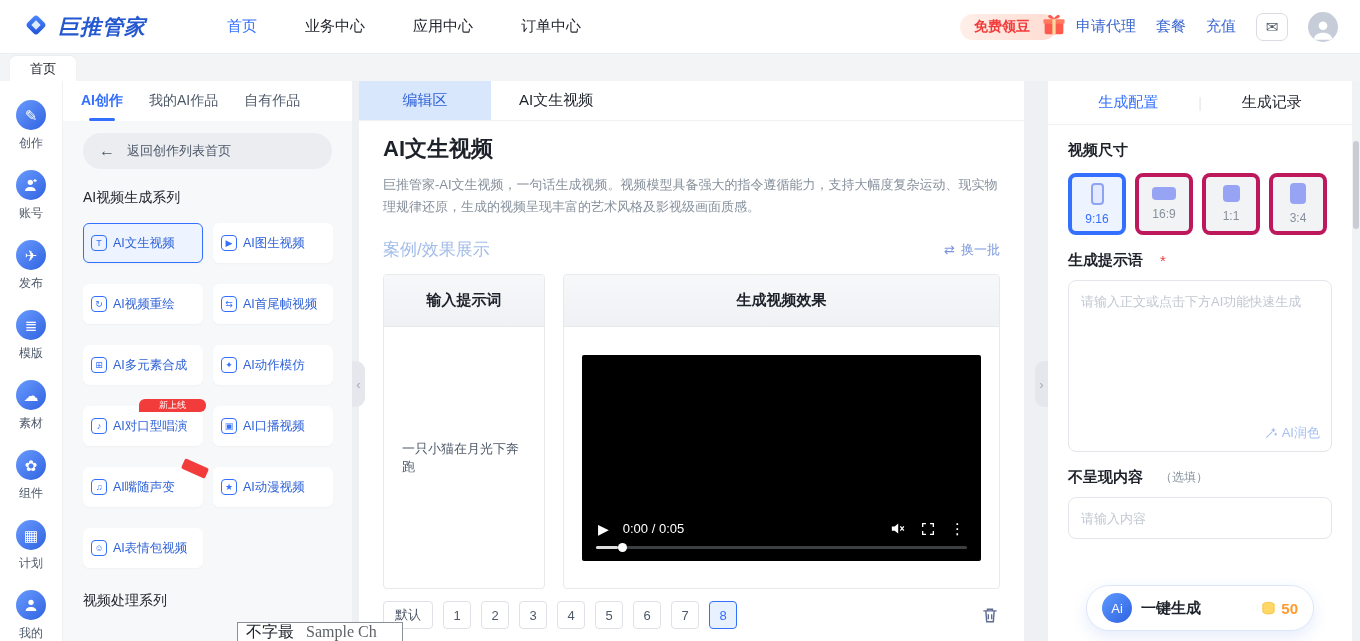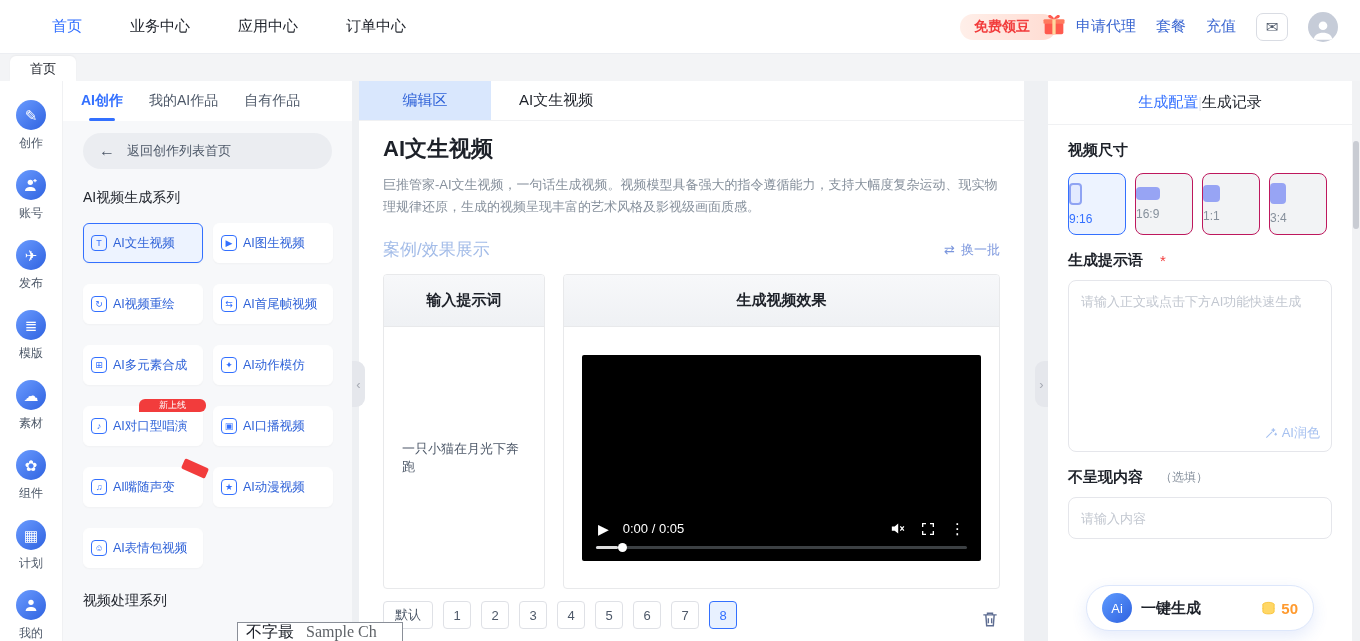--- a/index.html
+++ b/index.html
@@ -77,36 +77,36 @@
   .video{width:100%;height:206px;background:#000;display:flex;flex-direction:column;justify-content:flex-end;border-radius:2px}
   .vcontrols{display:flex;align-items:center;gap:14px;padding:0 16px;height:34px;color:#fff}
   .vplay{font-size:14px;cursor:pointer}
   .vtime{font-size:13px}
   .vspacer{flex:1}
   .vicon{cursor:pointer;display:flex;align-items:center}
   .vmore{font-size:15px;cursor:pointer}
   .vprog{height:3px;background:#3c4043;margin:0 14px 12px;border-radius:2px;position:relative;cursor:pointer}
   .vprog::before{content:"";position:absolute;left:0;top:0;height:3px;width:6%;background:#ddd;border-radius:2px}
   .vprog::after{content:"";position:absolute;left:6%;top:-3px;width:9px;height:9px;background:#fff;border-radius:50%}
-  .pager{flex:none;display:flex;align-items:flex-end;gap:10px;margin:12px 0 12px}
+  .pager{flex:none;display:flex;align-items:center;gap:10px;margin:12px 0 12px}
   .pg-btn{height:28px;min-width:28px;padding:0 9px;background:#fff;border:1px solid #dfe1e6;border-radius:4px;font-size:13px;color:#4e5969;display:flex;align-items:center;justify-content:center;cursor:pointer}
   .pg-btn.active{background:#e8f1ff;border-color:#3370ff;color:#3370ff}
   .pg-default{padding:0 11px}
   .pg-trash{margin-left:auto;cursor:pointer;display:flex;align-items:center}
 
   
   .config{width:304px;background:#fff;flex:none;margin-right:8px;position:relative;display:flex;flex-direction:column;overflow:hidden}
-  .config-tabs{height:44px;border-bottom:1px solid #f0f1f3;display:flex;align-items:center;justify-content:center;font-size:15px;flex:none}
+  .config-tabs{height:44px;border-bottom:1px solid #f0f1f3;display:flex;align-items:center;justify-content:center;gap:40px;font-size:15px;flex:none}
   .ctab{cursor:pointer;color:#1d2129}
   .ctab.active{color:#3370ff}
   .ctab-sep{color:#e5e6eb;font-size:14px}
   .config-body{padding:16px 20px 0;flex:1;overflow:hidden}
   .sec-title{font-size:15px;font-weight:bold;color:#1d2129}
   .ratios{display:flex;flex-wrap:wrap;gap:9px;margin:13px 0 2px}
-  .ratio{width:58px;height:62px;background:#f2f3f5;border:1px solid #be185d;border-radius:8px;display:flex;flex-direction:column;justify-content:center;gap:7px;cursor:pointer}
+  .ratio{width:58px;height:62px;background:#f2f3f5;border:4px solid #be185d;border-radius:8px;display:flex;flex-direction:column;align-items:center;justify-content:center;gap:7px;cursor:pointer}
   .ratio.active{background:#edf3ff;border-color:#3370ff}
   .rshape{background:#97a4f4;border-radius:4px}
   .ratio.active .rshape{background:#e3eaff;border:2px solid #8fa3f3}
   .r916{width:13px;height:22px}.r169{width:24px;height:13px}.r11{width:17px;height:17px}.r34{width:16px;height:21px}.r43{width:21px;height:16px}
   .ratio-label{font-size:12px;color:#86909c}
   .ratio.active .ratio-label{color:#3370ff}
   .label-row{display:flex;align-items:center;gap:17px;margin:16px 0 10px}
   .req{color:#f23c3c;font-size:15px}
   .hint{font-size:12px;color:#86909c;font-weight:normal}
   .ta-wrap{position:relative}
@@ -124,20 +124,35 @@
   .scroll-thumb{position:absolute;top:60px;left:1px;width:6px;height:88px;background:#c9ccd3;border-radius:3px;cursor:pointer}
 
   
   .popup{position:absolute;left:237px;bottom:0;width:166px;height:19px;background:#fff;border:1px solid #8a8f98;border-bottom:none;display:flex;align-items:center;gap:12px;padding:0 8px;font-size:16px;z-index:9}
   .popup-sample{font-family:"Liberation Serif","DejaVu Serif",serif;color:#5f6368}
 </style>
 </head>
 <body>
 
 <header class="navbar">
+  <div class="brand">
+    <span>
+      <svg width="28" height="28" viewBox="0 0 24 24">
+          <defs>
+            <linearGradient id="bg1" x1="0" y1="0" x2="1" y2="1">
+              <stop offset="0" stop-color="#4d8bff"></stop>
+              <stop offset="1" stop-color="#1f4fd8"></stop>
+            </linearGradient>
+          </defs>
+          <rect x="5.5" y="5.5" width="13" height="13" rx="3" transform="rotate(45 12 12)" fill="url(#bg1)"></rect>
+          <path d="M8 12l4-4 4 4-4 4z" fill="#fff" opacity="0.85"></path>
+        </svg>
+    </span>
+    <span class="brand-name">巨推管家</span>
+  </div>
   <nav class="nav-items">
     <span class="nav-item active">首页</span>
     <span class="nav-item">业务中心</span>
     <span class="nav-item">应用中心</span>
     <span class="nav-item">订单中心</span>
   </nav>
   <div class="nav-right">
     <span class="beans-pill">
       <span>免费领豆</span>
       <span class="gift">

